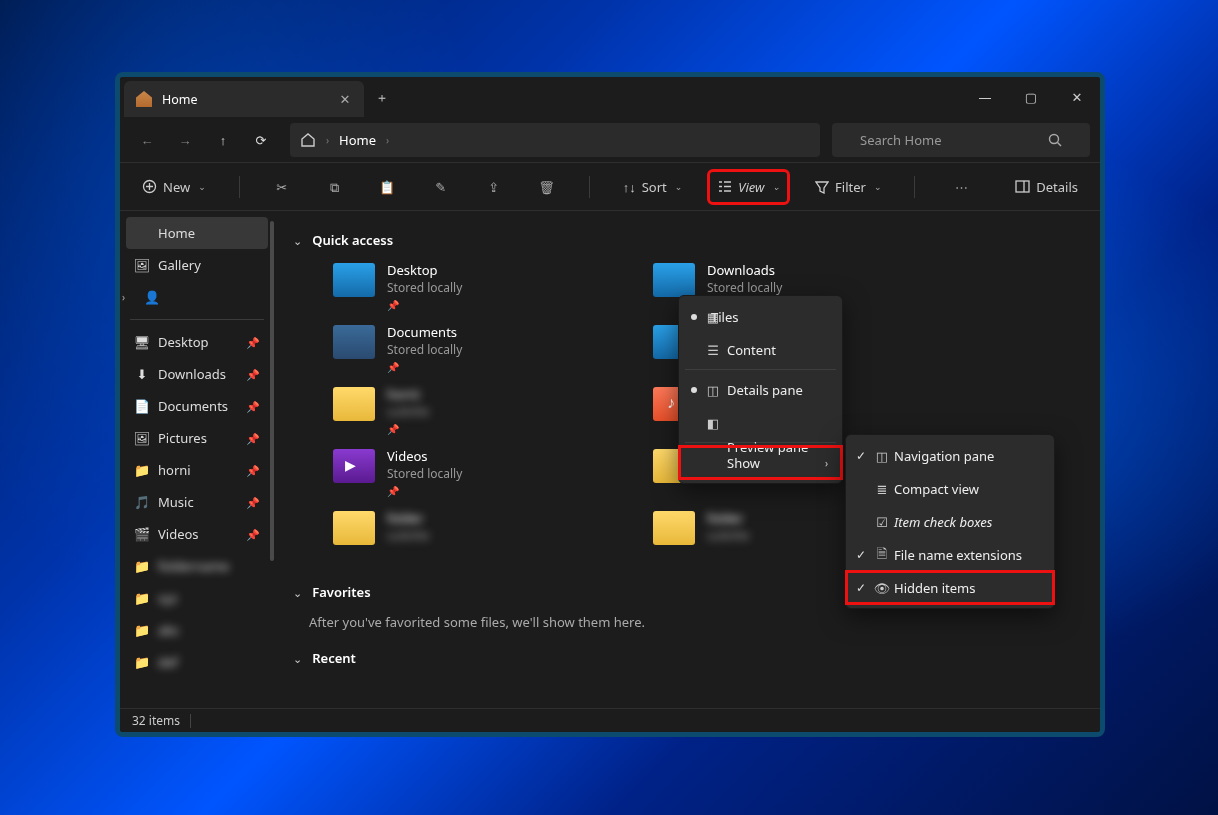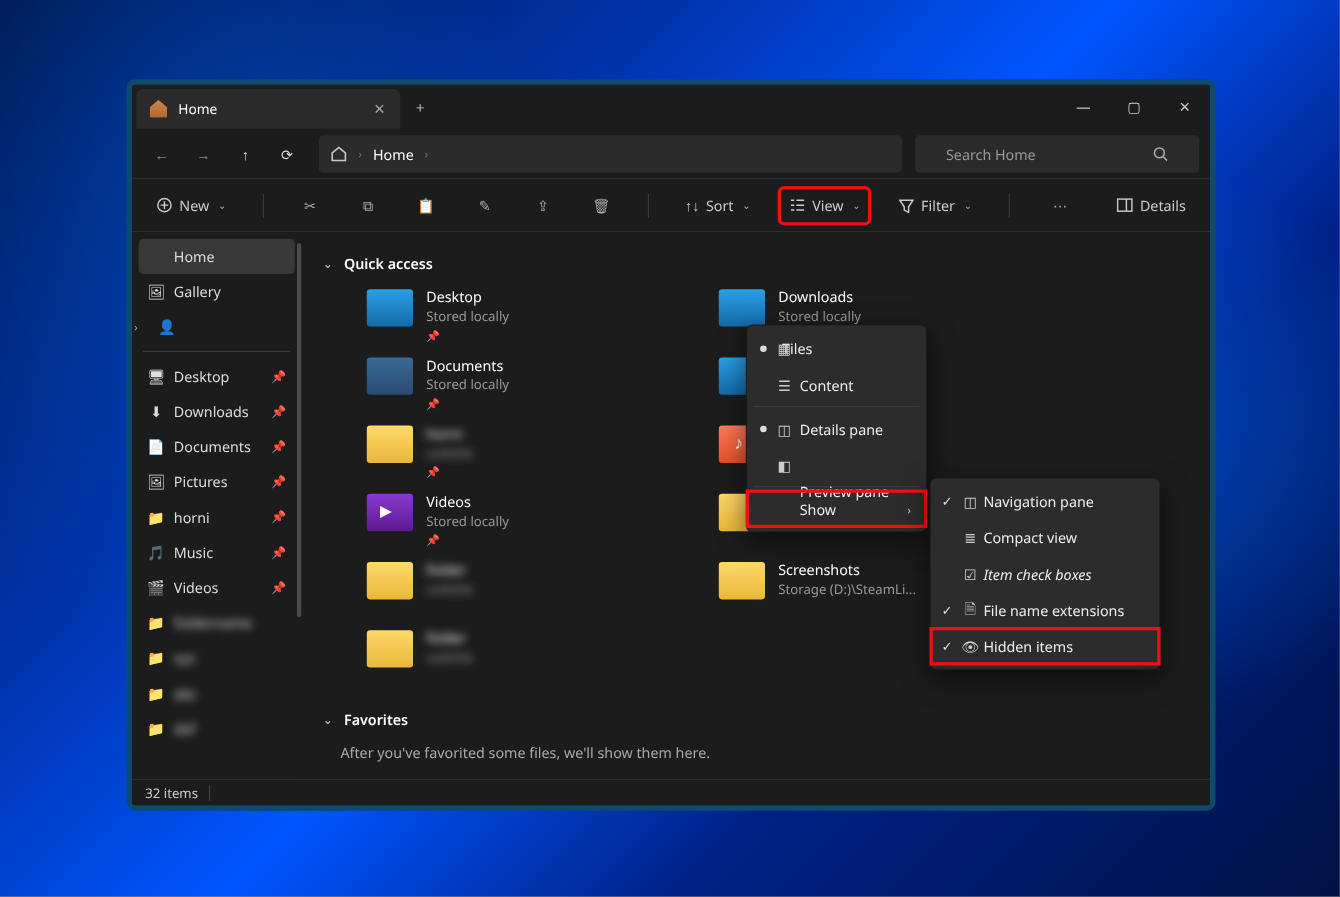--- a/index.html
+++ b/index.html
@@ -20,21 +20,21 @@
 .addrbar{flex:1;height:34px;background:#2b2b2b;border-radius:4px;display:flex;align-items:center;padding:0 10px;gap:10px;margin:0 8px;}
 .addrbar .crumb{color:#fff;font-size:13px;}
 .addrbar .sep{color:#777;font-size:10px;}
 .searchbox{width:258px;height:34px;background:#2b2b2b;border-radius:4px;display:flex;align-items:center;padding:0 28px;color:#999;gap:8px;}
 .searchbox span{flex:1;}
 .toolbar{height:48px;display:flex;align-items:center;padding:0 14px;gap:19px;border-bottom:1px solid #2e2e2e;background:#1c1c1c;}
 .tbtn{height:32px;display:flex;align-items:center;gap:6px;padding:0 8px;color:#ccc;border-radius:4px;font-size:13px;}
 .tbtn.icononly{width:34px;justify-content:center;padding:0;color:#aaa;}
 .tsep{width:1px;height:22px;background:#3a3a3a;margin:0 6px;}
 .tdrop{font-size:9px;color:#aaa;margin-left:2px;}
-.hl-red{outline:3px solid #e11;outline-offset:-1px;}
+.hl-red{outline:3px solid #e11;outline-offset:-1px;font-style:italic;}
 .more{margin-left:4px;}
 .details-right{margin-left:auto;}
 .body{display:flex;height:calc(100% - 40px - 46px - 48px - 24px);}
 .sidebar{width:155px;background:#1c1c1c;overflow-y:auto;padding:6px 6px;border-right:1px solid #1c1c1c;position:relative;}
 .sbitem{height:32px;display:flex;align-items:center;gap:8px;padding:0 8px;border-radius:4px;color:#ddd;font-size:13px;}
 .sbitem.sel{background:#383838;}
 .sbitem .ico{width:16px;height:16px;display:flex;align-items:center;justify-content:center;font-size:13px;}
 .sbitem .pin{margin-left:auto;color:#888;font-size:11px;}
 .sbexp{position:absolute;left:-4px;color:#aaa;font-size:10px;}
 .sbdiv{height:1px;background:#3a3a3a;margin:6px 4px;}
@@ -307,28 +307,20 @@
             <div class="folder-ico f-yel"></div>
   <div class="txt">
     <div class="name blur">folder</div>
     <div class="sub blur">subtitle</div>
 
   </div>
           </div>
           <div class="item">
             <div class="folder-ico f-yel"></div>
   <div class="txt">
-    <div class="name">Screenshots</div>
-    <div class="sub">Storage (D:)\SteamLi...</div>
-
-  </div>
-          </div>
-          <div class="item">
-            <div class="folder-ico f-yel"></div>
-  <div class="txt">
     <div class="name blur">folder</div>
     <div class="sub blur">subtitle</div>
 
   </div>
           </div>
         </div>
 
       <div class="section-hdr" style="margin-top:18px;">
         <span class="chev">⌄</span>
         <span class="lbl">Favorites</span>

